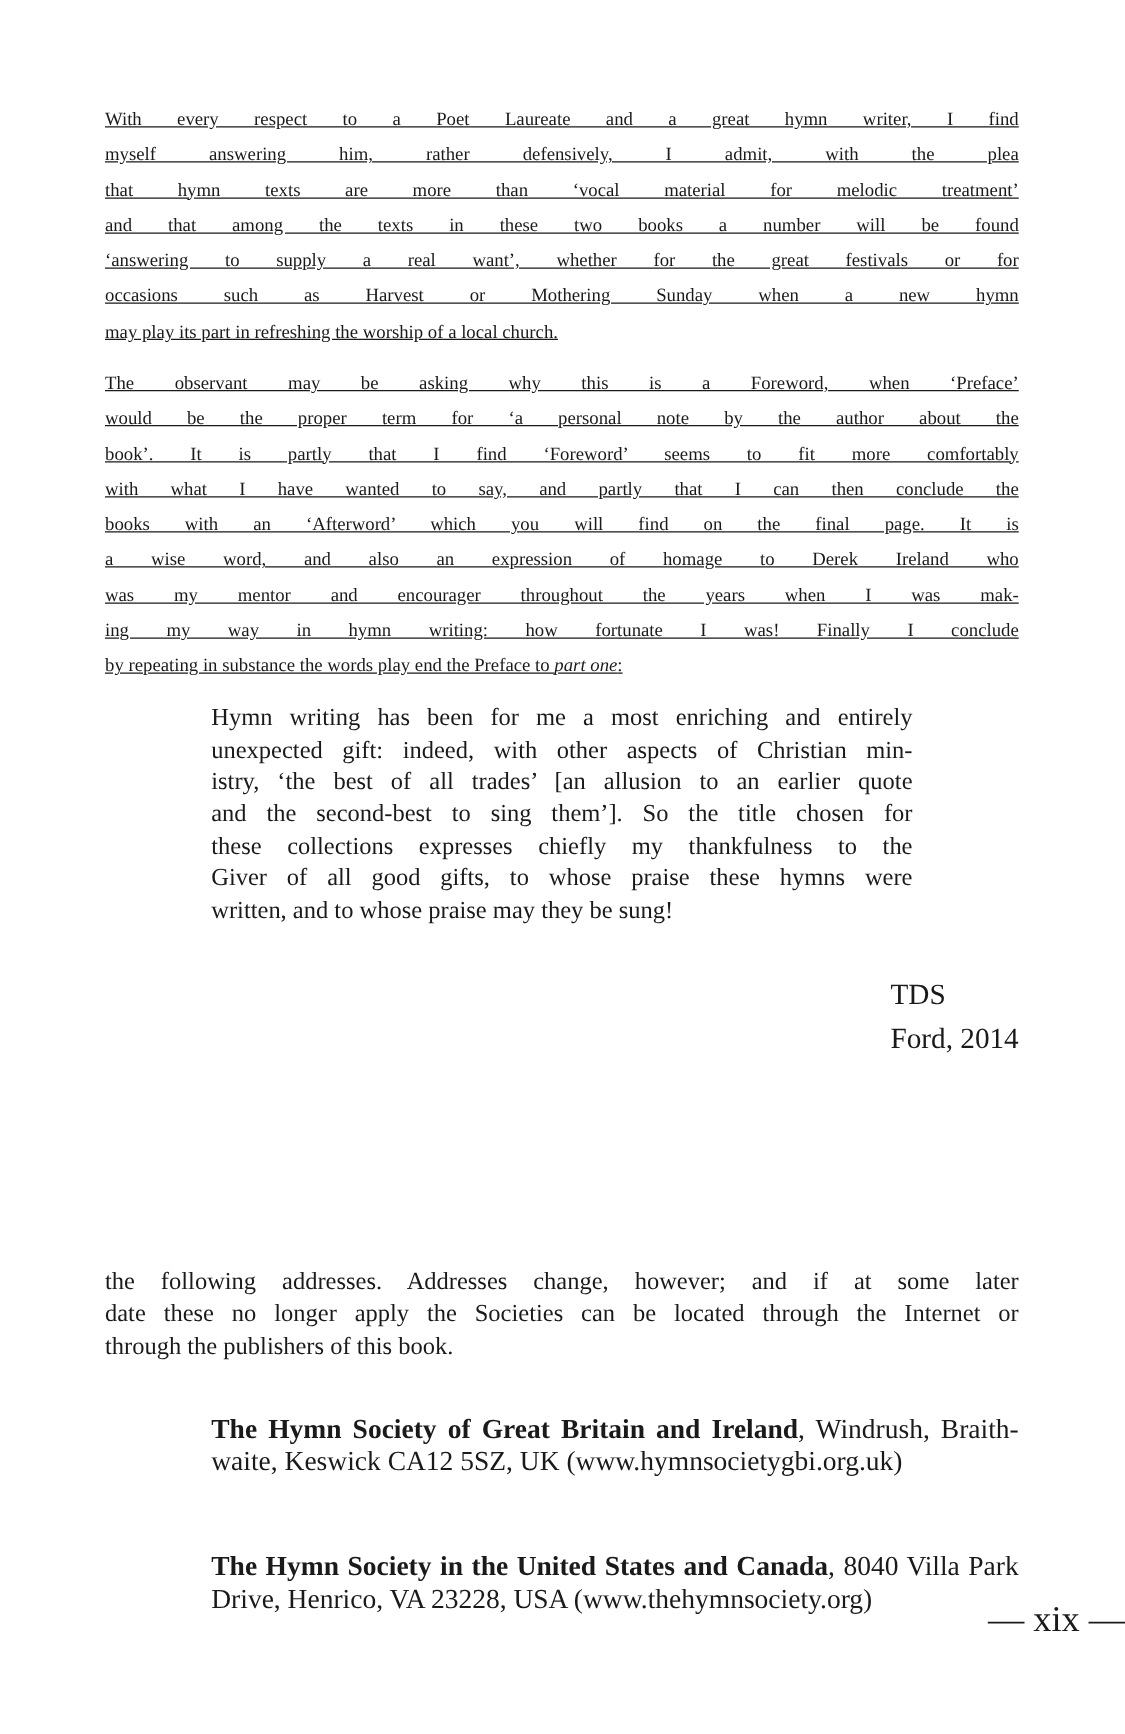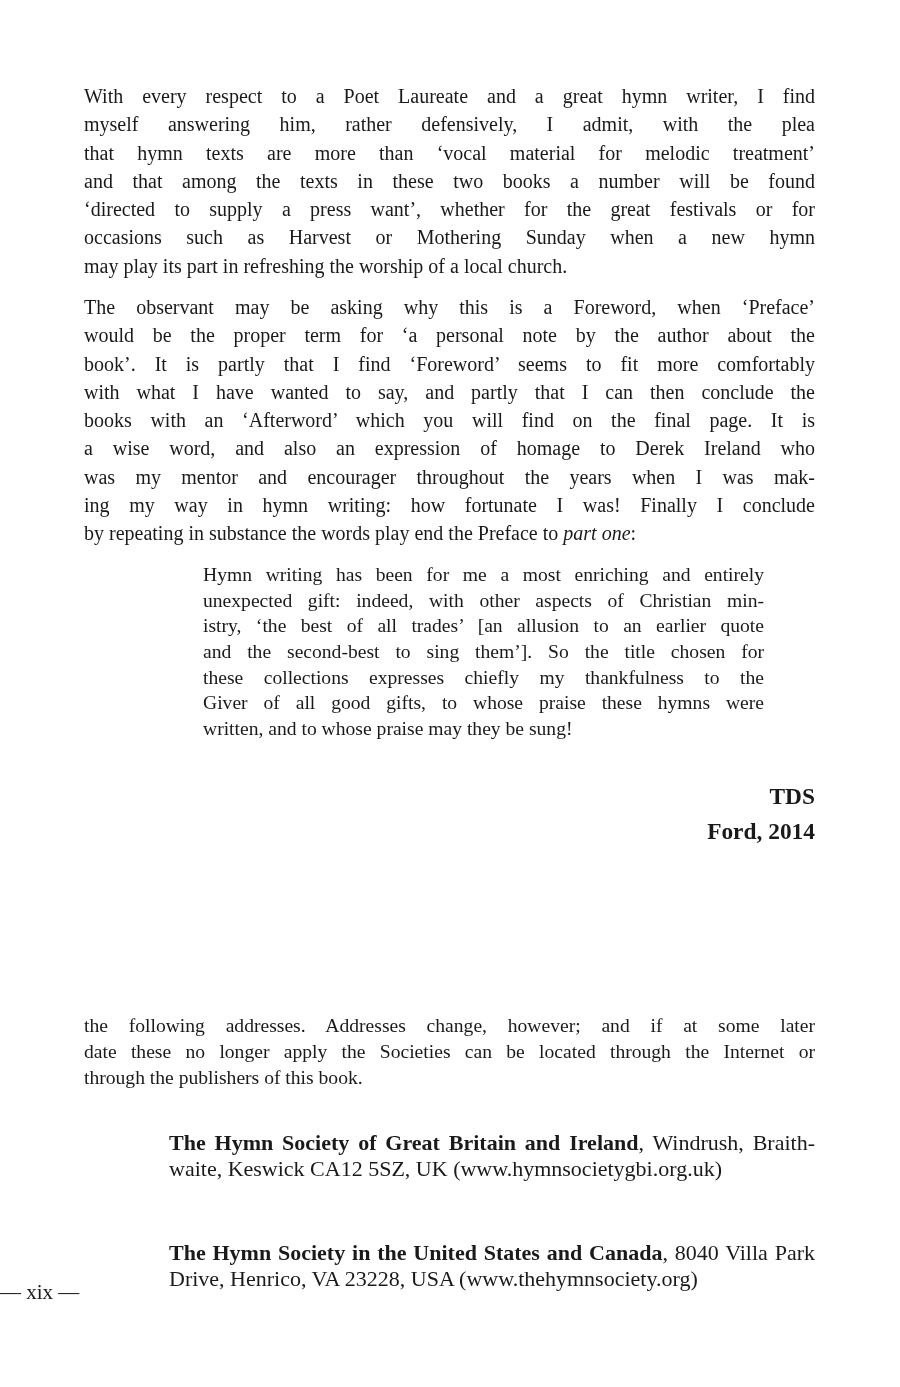--- a/index.html
+++ b/index.html
@@ -1,60 +1,60 @@
 <!DOCTYPE html>
 <html><head>
 <meta charset="utf-8">
 <style>
   html, body { margin: 0; padding: 0; background: #ffffff; }
   body { width: 900px; height: 1387px; position: relative; overflow: hidden; color: #1a1a1a; }
   .page { position: absolute; left: 0; top: 0; width: 900px; height: 1387px; }
   .serif { font-family: "Liberation Serif", "DejaVu Serif", serif; }
-  .main-para { position: absolute; left: 84px; width: 731px; font-size: 20px; line-height: 28.3px; }
+  .main-para { position: absolute; left: 84px; width: 731px; font-size: 15px; line-height: 28.3px; text-decoration: underline; }
   .line { display: block; text-align: justify; text-align-last: justify; white-space: nowrap; height: 28.3px; }
   .line.last { text-align-last: left; }
   .quote { position: absolute; left: 169px; width: 561px; font-size: 19.6px; line-height: 25.7px; }
   .quote .line { height: 25.7px; }
-  .signature { position: absolute; right: 85px; text-align: right; font-size: 23.4px; line-height: 35px; font-weight: bold; }
+  .signature { position: absolute; right: 85px; font-size: 23.4px; line-height: 35px; }
   .notice { position: absolute; left: 84px; width: 731px; font-size: 19.6px; line-height: 26px; }
   .notice .line { height: 26px; }
   .addr { position: absolute; left: 169px; width: 646px; font-size: 22px; line-height: 26px; }
   .addr .line { height: 26px; }
   .addr b { font-weight: bold; }
-  .folio { position: absolute; left: 0; width: 900px; top: 1280px; text-align: left; font-size: 21px; }
+  .folio { position: absolute; left: 0; width: 900px; top: 1280px; text-align: right; font-size: 29px; }
   i { font-style: italic; }
 </style>
 </head>
 <body>
 
 <div class="page serif">
 
   <div class="main-para" style="top:82px;">
     <span class="line">With every respect to a Poet Laureate and a great hymn writer, I find</span>
     <span class="line">myself answering him, rather defensively, I admit, with the plea</span>
     <span class="line">that hymn texts are more than ‘vocal material for melodic treatment’</span>
     <span class="line">and that among the texts in these two books a number will be found</span>
-    <span class="line">‘directed to supply a press want’, whether for the great festivals or for</span>
+    <span class="line">‘answering to supply a real want’, whether for the great festivals or for</span>
     <span class="line">occasions such as Harvest or Mothering Sunday when a new hymn</span>
     <span class="line last">may play its part in refreshing the worship of a local church.</span>
   </div>
 
   <div class="main-para" style="top:293px;">
     <span class="line">The observant may be asking why this is a Foreword, when ‘Preface’</span>
     <span class="line">would be the proper term for ‘a personal note by the author about the</span>
     <span class="line">book’. It is partly that I find ‘Foreword’ seems to fit more comfortably</span>
     <span class="line">with what I have wanted to say, and partly that I can then conclude the</span>
     <span class="line">books with an ‘Afterword’ which you will find on the final page. It is</span>
     <span class="line">a wise word, and also an expression of homage to Derek Ireland who</span>
     <span class="line">was my mentor and encourager throughout the years when I was mak-</span>
     <span class="line">ing my way in hymn writing: how fortunate I was! Finally I conclude</span>
     <span class="line last"><span>by repeating in substance the words play end the Preface to </span><i>part one</i><span>:</span></span>
   </div>
 
-  <div class="quote" style="top:562px;margin-left:34px;">
+  <div class="quote" style="top:562px;">
     <span class="line">Hymn writing has been for me a most enriching and entirely</span>
     <span class="line">unexpected gift: indeed, with other aspects of Christian min-</span>
     <span class="line">istry, ‘the best of all trades’ [an allusion to an earlier quote</span>
     <span class="line">and the second-best to sing them’]. So the title chosen for</span>
     <span class="line">these collections expresses chiefly my thankfulness to the</span>
     <span class="line">Giver of all good gifts, to whose praise these hymns were</span>
     <span class="line last">written, and to whose praise may they be sung!</span>
   </div>
 
   <div class="signature" style="top:779px;">

